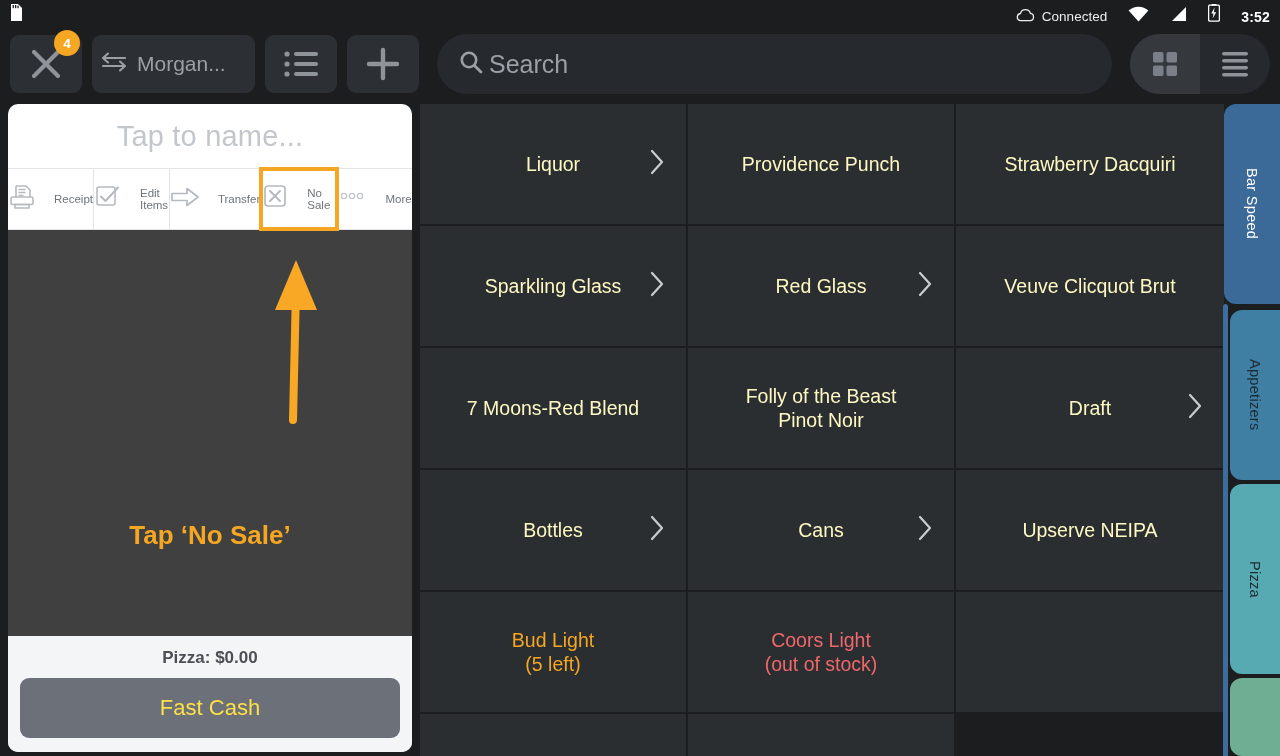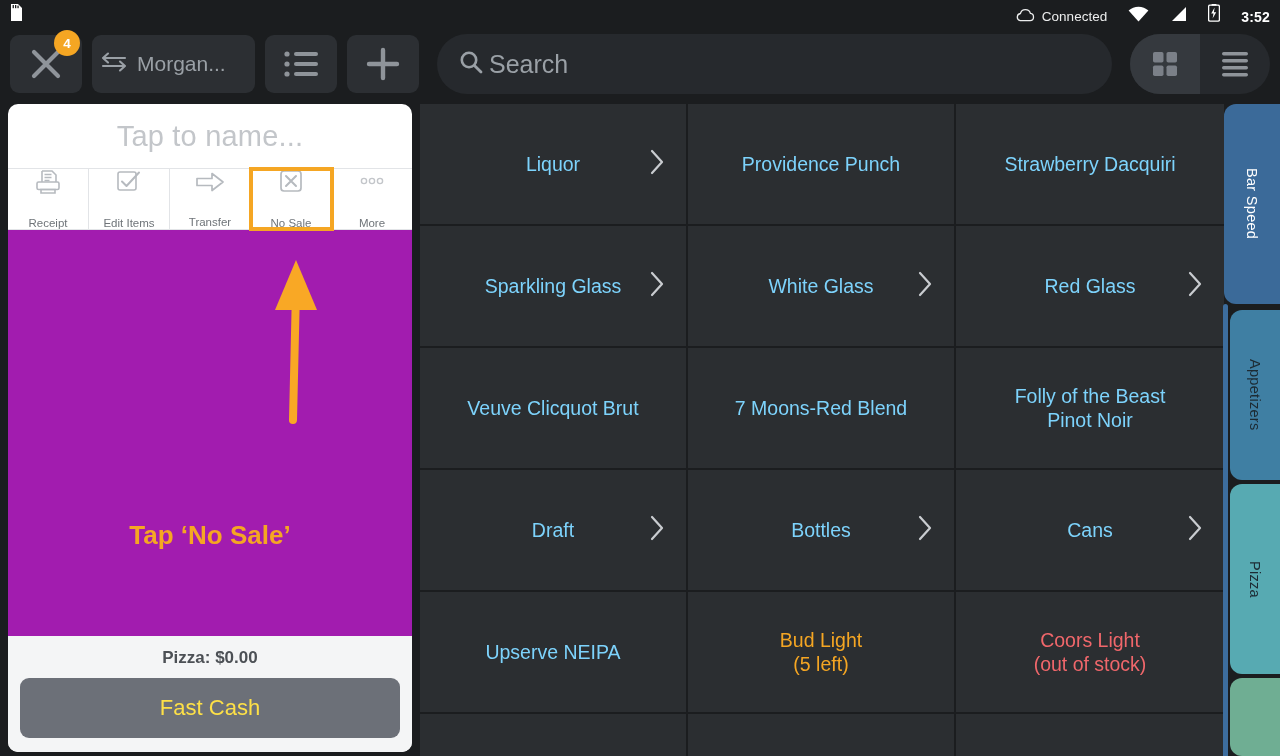--- a/index.html
+++ b/index.html
@@ -66,29 +66,29 @@
   }
   .check-name {
     height: 64px; display: flex; align-items: center; justify-content: center;
     font-size: 29px; color: #c3c6ca; letter-spacing: .2px;
   }
   .action-bar {
     display: flex; height: 62px; border-top: 1px solid #e2e4e7; border-bottom: 1px solid #e2e4e7;
     position: relative;
   }
   .action {
-    flex: 1; display: flex; flex-direction: column; align-items: center; justify-content: center;
+    flex: 1; display: flex; flex-direction: row; align-items: center; justify-content: center;
     gap: 18px; border-right: 1px solid #e2e4e7; color: #8d9298; position: relative;
   }
   .action:last-child { border-right: none; }
   .action .lbl { font-size: 11.5px; color: #6f7479; }
   .action.highlight {
     outline: 4px solid #f5a623; outline-offset: -2px; z-index: 3; background: #fff;
   }
-  .check-body { flex: 1; background: #a21caf; position: relative; }
+  .check-body { flex: 1; background: #404040; position: relative; }
   .annotation {
     position: absolute; left: 0; top: 0; width: 100%; height: 100%;
     display: flex; flex-direction: column; align-items: center;
     pointer-events: none;
   }
   .anno-text {
     position: absolute; top: 290px; left: 0; width: 100%; text-align: center;
     color: #f5a623; font-size: 26px; font-weight: bold;
   }
   .check-footer {
@@ -108,21 +108,21 @@
   }
   .grid { display: grid; grid-template-columns: 1fr 1fr 1fr; width: 804px; }
   .cell {
     height: 122px; background: #2b2e31;
     border-right: 2px solid #1b1d1f; border-bottom: 2px solid #1b1d1f;
     display: flex; align-items: center; justify-content: center;
     position: relative; padding: 0 26px;
   }
   .cell:nth-child(3n) { border-right: none; }
   .cell .txt {
-    font-size: 19.5px; color: #7dd3fc; text-align: center; line-height: 1.25;
+    font-size: 19.5px; color: #fef9c3; text-align: center; line-height: 1.25;
   }
   .cell .txt.low { color: #f5a623; }
   .cell .txt.out { color: #f0676b; }
   .chev {
     position: absolute; right: 22px; top: 50%; transform: translateY(-50%);
     color: #c9ccd0;
   }
 
   
   .cats {
@@ -344,26 +344,20 @@
         <div class="cell">
           <div class="txt">Strawberry Dacquiri</div>
         </div>
         <div class="cell">
           <div class="txt">Sparkling Glass</div>
           <span class="chev"><svg width="14" height="26" viewBox="0 0 14 26">
               <path d="M2 2 12 13 2 24" fill="none" stroke="#c9ccd0" stroke-width="2.2" stroke-linecap="round" stroke-linejoin="round"></path>
             </svg></span>
         </div>
         <div class="cell">
-          <div class="txt">White Glass</div>
-          <span class="chev"><svg width="14" height="26" viewBox="0 0 14 26">
-              <path d="M2 2 12 13 2 24" fill="none" stroke="#c9ccd0" stroke-width="2.2" stroke-linecap="round" stroke-linejoin="round"></path>
-            </svg></span>
-        </div>
-        <div class="cell">
           <div class="txt">Red Glass</div>
           <span class="chev"><svg width="14" height="26" viewBox="0 0 14 26">
               <path d="M2 2 12 13 2 24" fill="none" stroke="#c9ccd0" stroke-width="2.2" stroke-linecap="round" stroke-linejoin="round"></path>
             </svg></span>
         </div>
         <div class="cell">
           <div class="txt">Veuve Clicquot Brut</div>
         </div>
         <div class="cell">
           <div class="txt">7 Moons-Red Blend</div>

